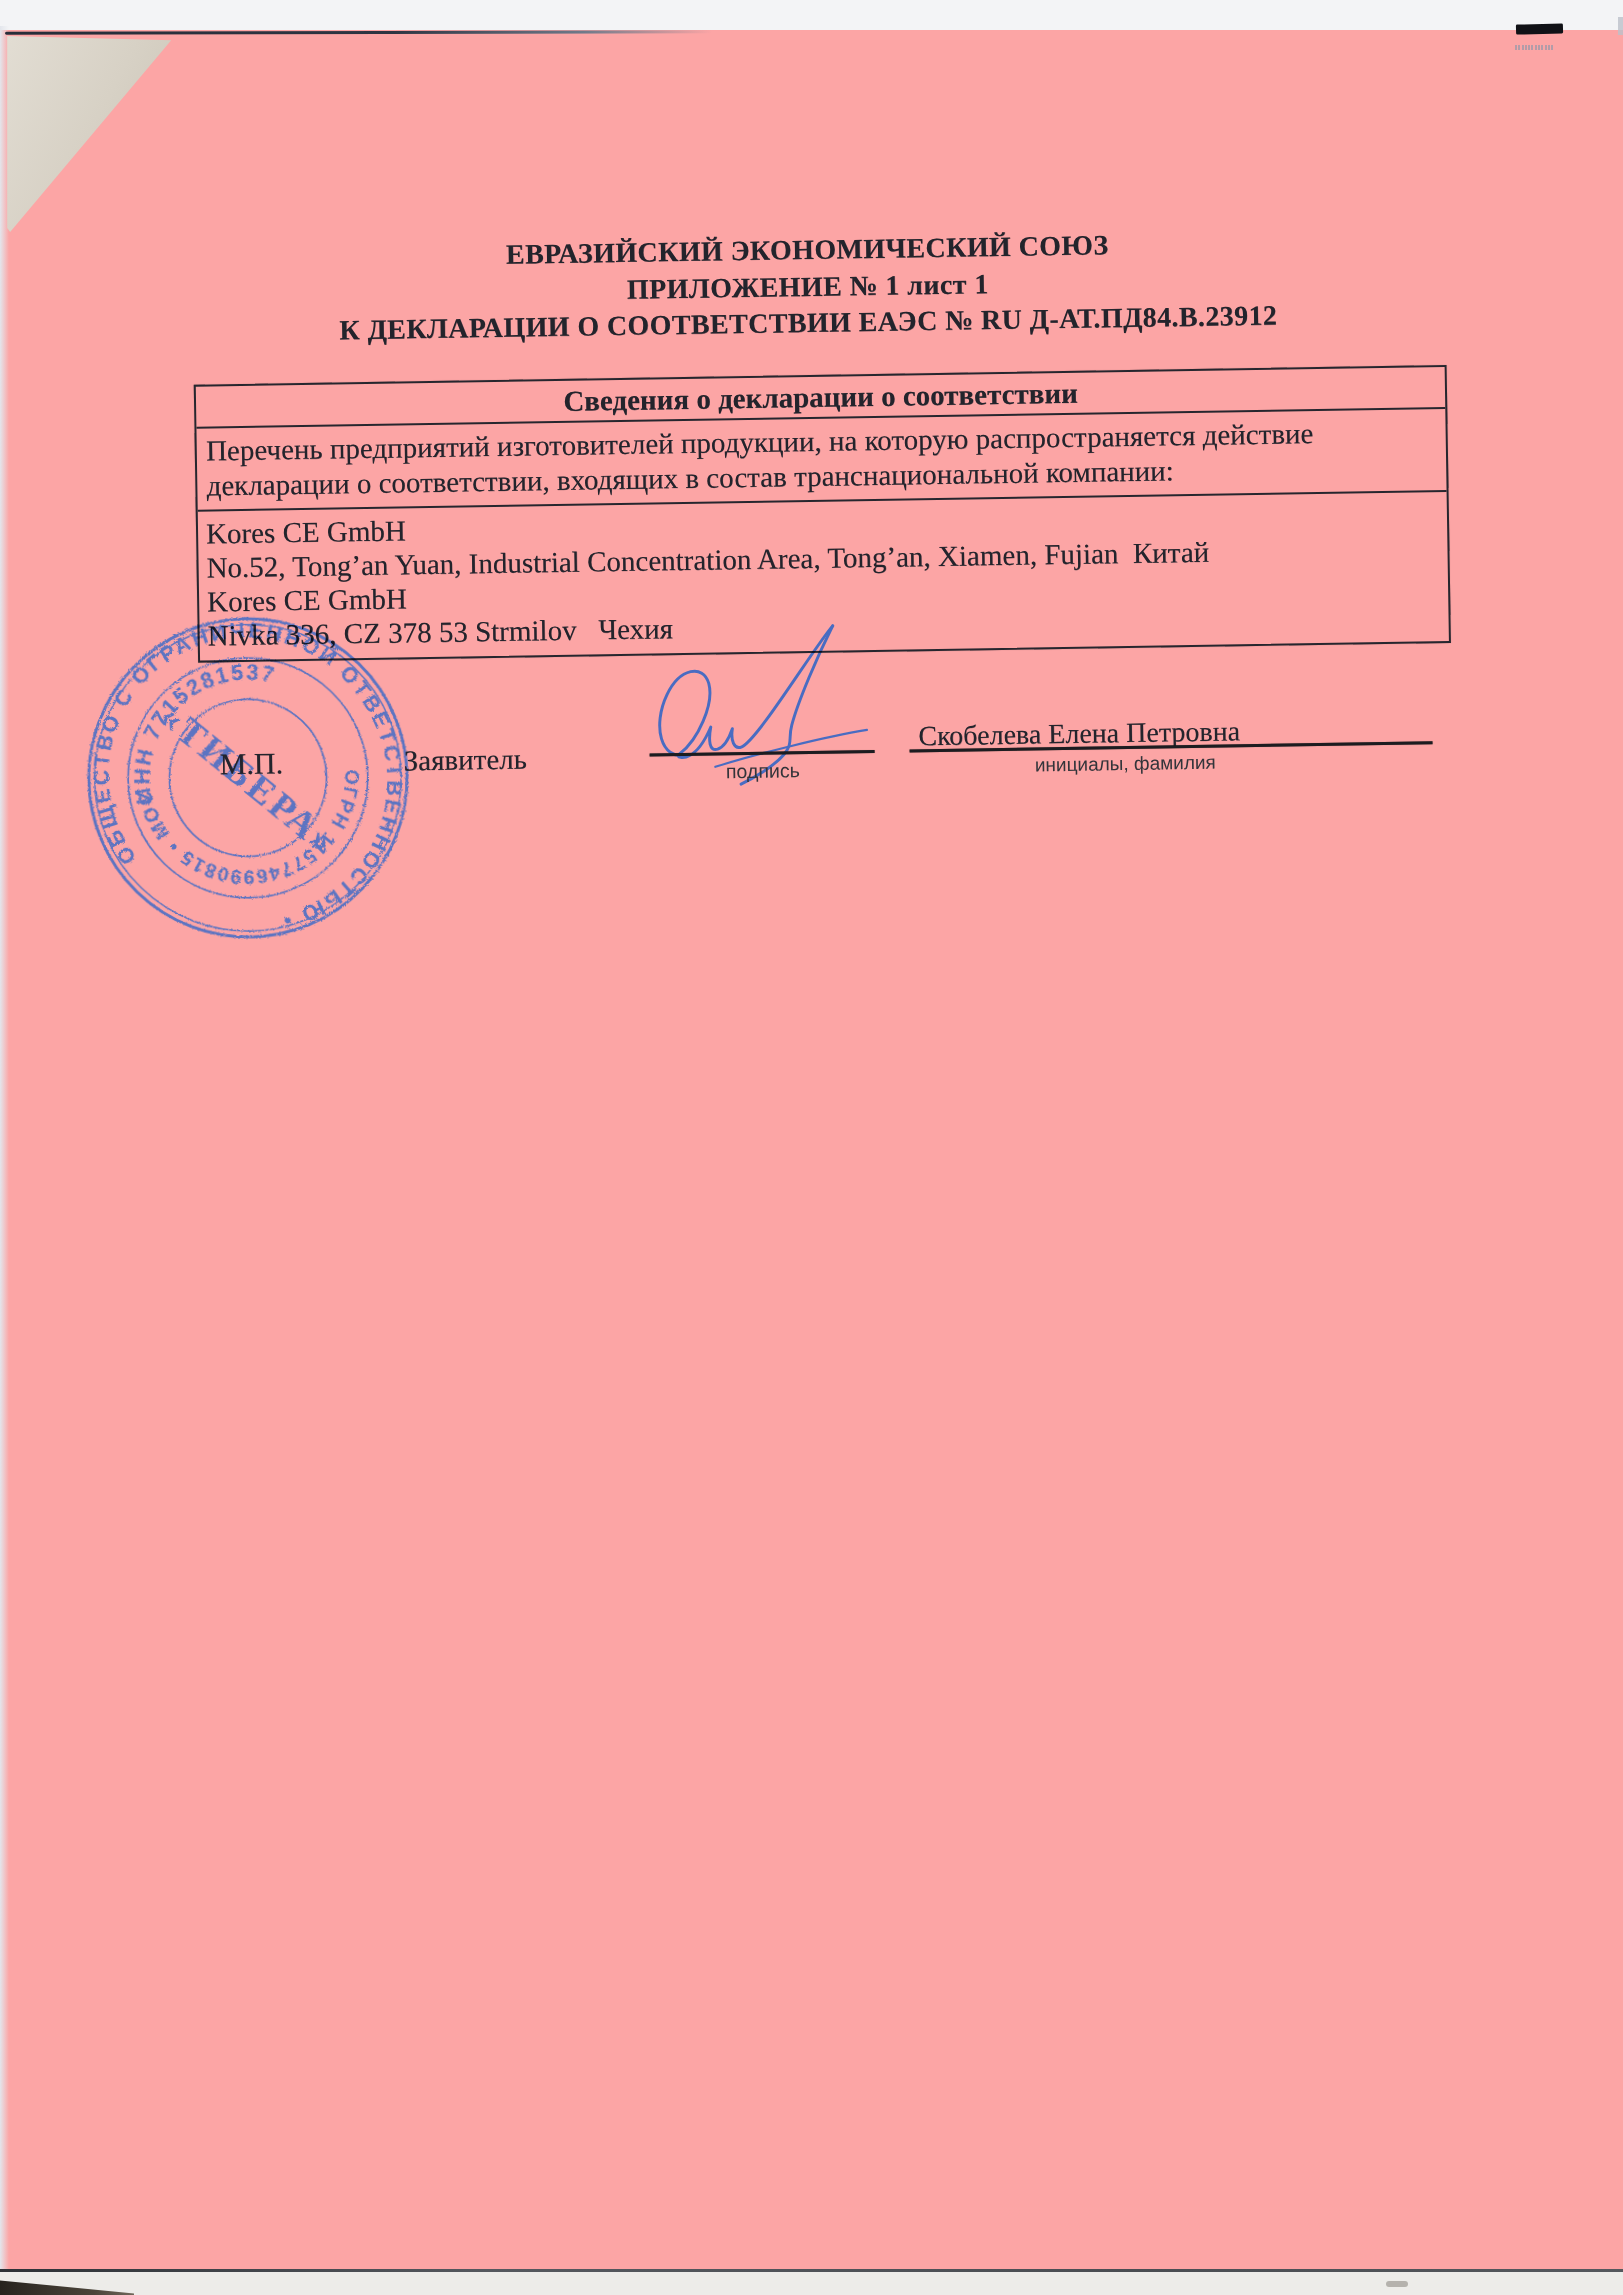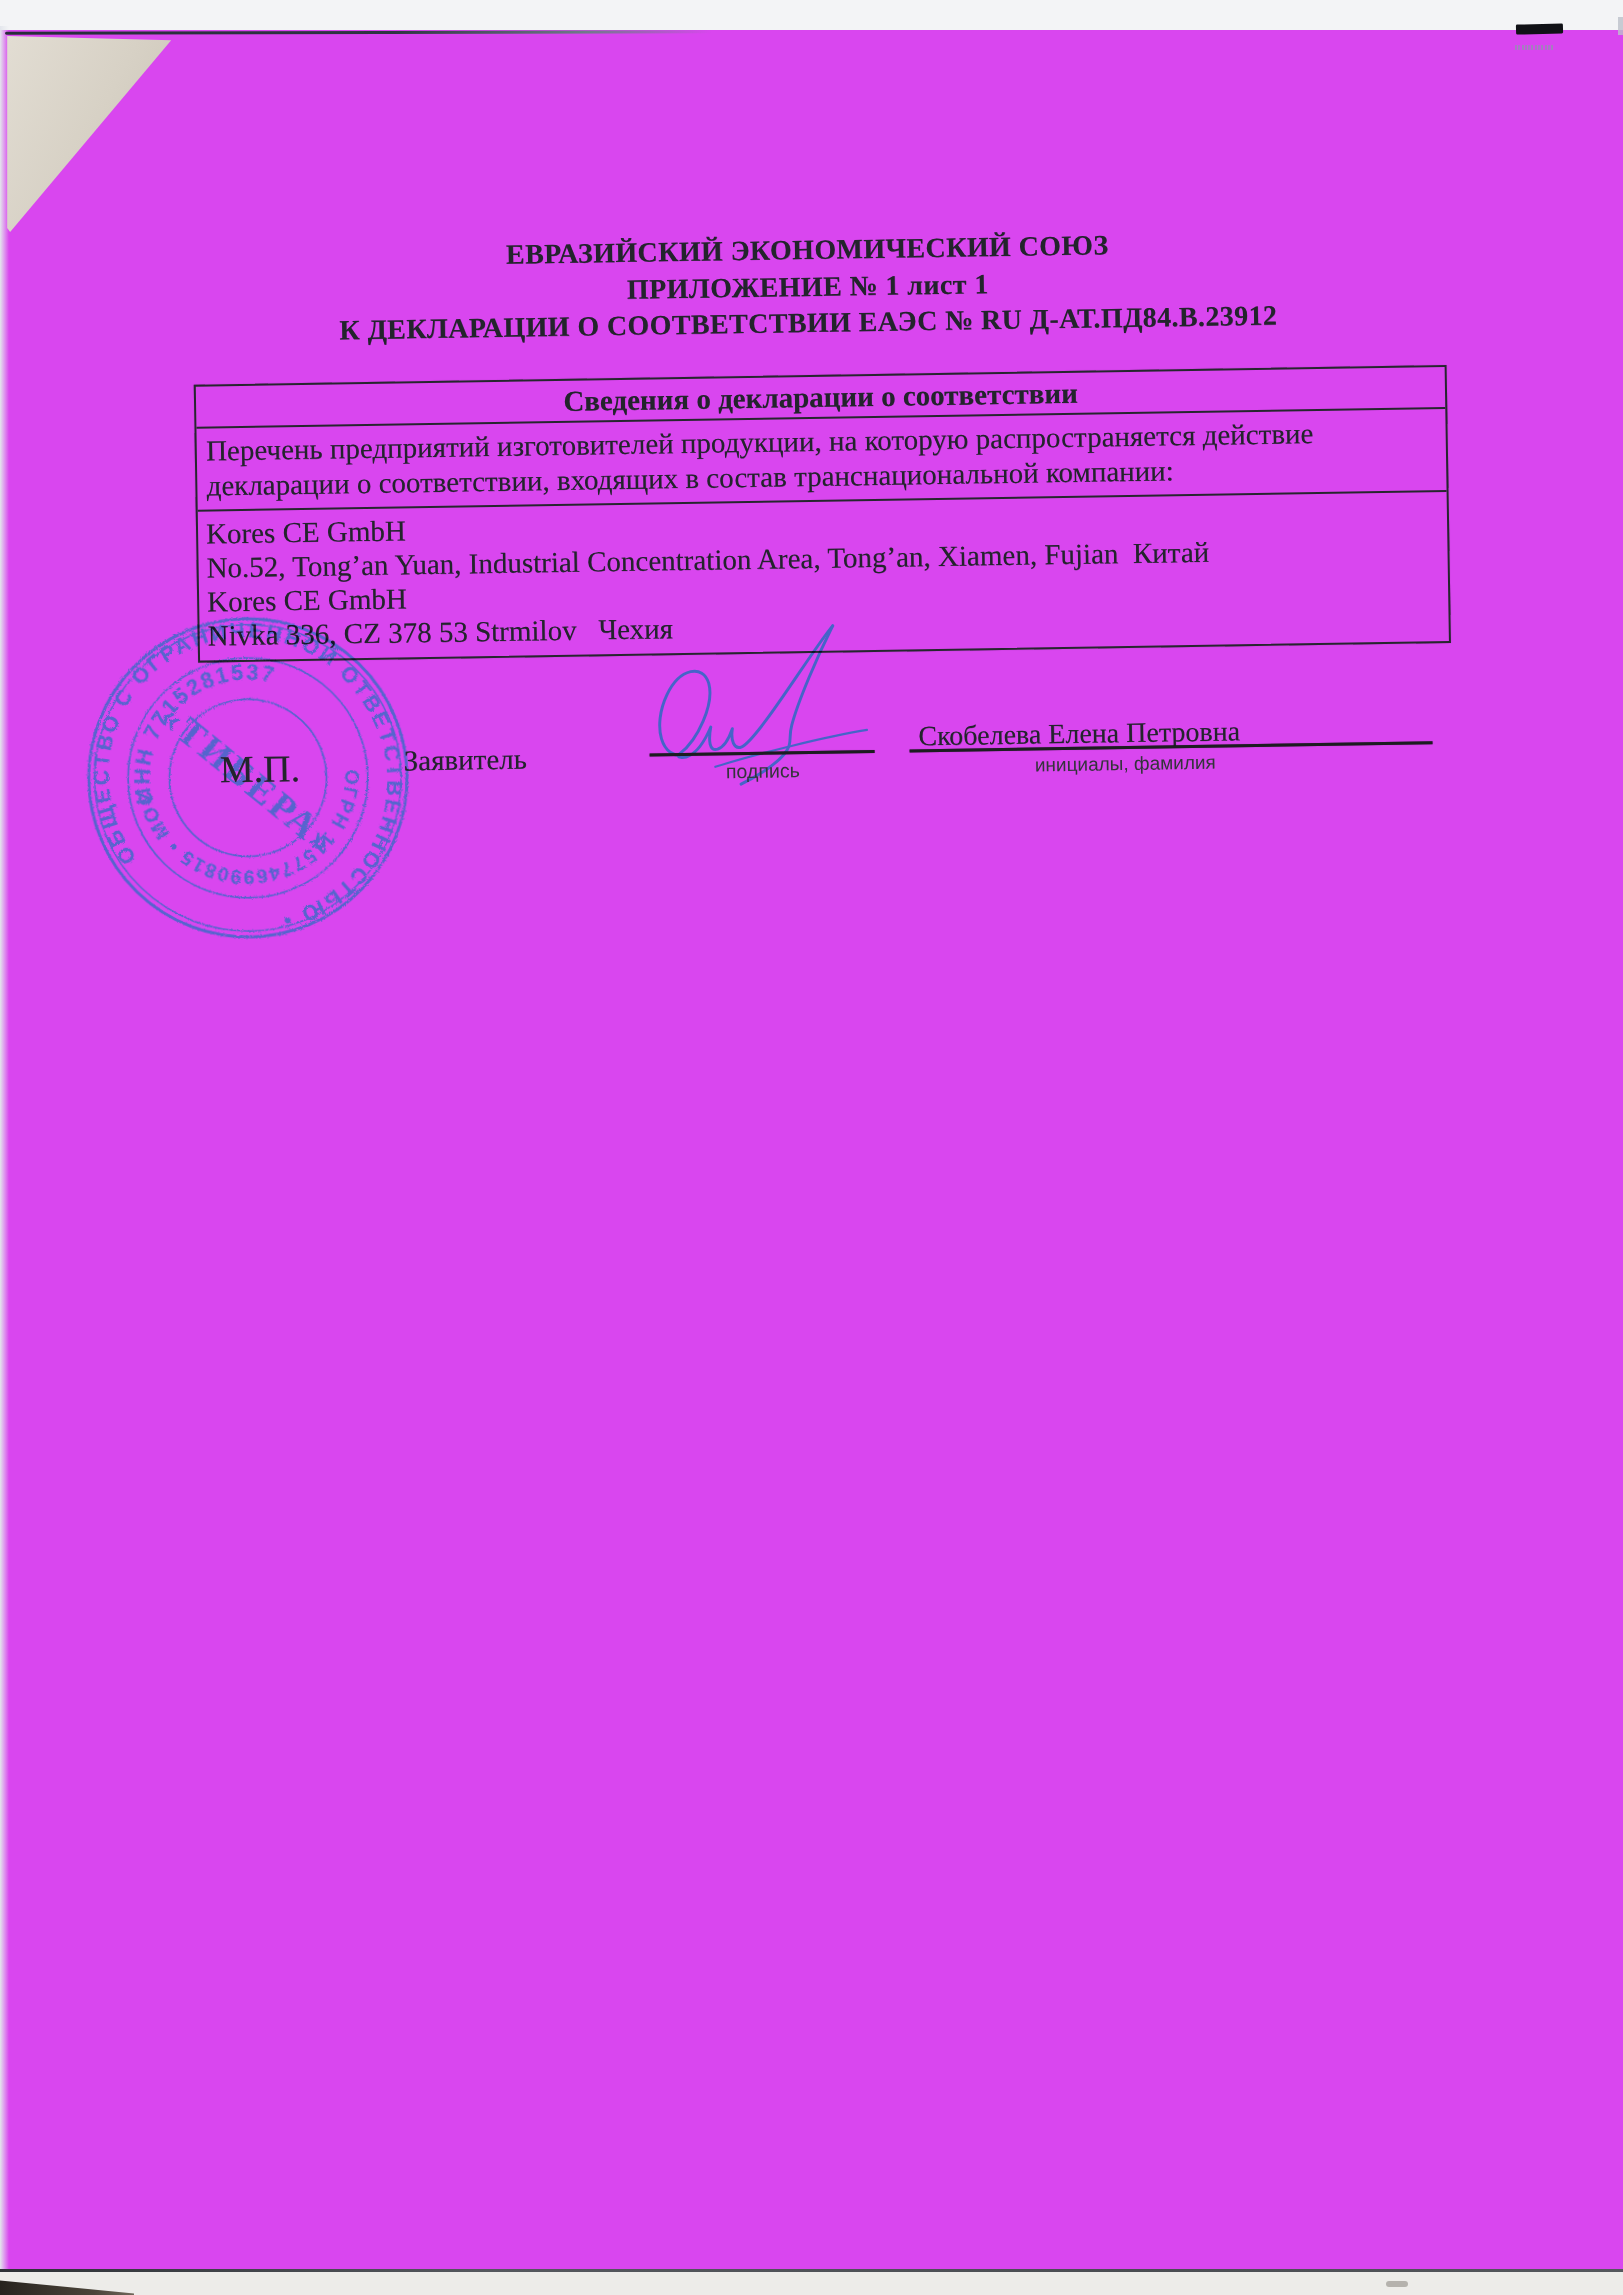--- a/index.html
+++ b/index.html
@@ -1,18 +1,18 @@
 <!DOCTYPE html>
 <html style="font-size:10.5px"><head>
 <meta charset="utf-8">
 <style>
   html,body{margin:0;padding:0;}
   body{width:1623px;height:2295px;position:relative;overflow:hidden;
        font-family:"Liberation Serif","DejaVu Serif",serif;}
-  .page{position:absolute;inset:0;background:#d946ef;}
+  .page{position:absolute;inset:0;background:#fca5a5;}
   
   .edge-top{position:absolute;left:0;top:0;width:1623px;height:30px;background:#f3f4f6;}
   .edge-left{position:absolute;left:0;top:26px;width:9.2px;height:2244px;
              background:linear-gradient(90deg,#e3e6ec,rgba(240,241,244,0));}
   .top-line{position:absolute;left:5.2px;top:31px;width:707px;height:3.3px;border-radius:2px;
             transform:rotate(-0.12deg);
             background:linear-gradient(90deg,#272d39 0%,#2e3542 55%,#707a8a 82%,rgba(130,140,155,0) 100%);}
   .fold-corner{position:absolute;left:7.2px;top:34px;width:164px;height:198px;
                clip-path:polygon(0 1%,100% 3.2%,1.8% 100%,0 98%);
                background:linear-gradient(118deg,#e2ddd3 0%,#d7d1c5 50%,#c8c2b4 100%);}
@@ -38,21 +38,21 @@
        font-size:28px;line-height:34px;letter-spacing:0.4px;}
   .h1{top:233px;} .h2{top:270px;} .h3{top:306px;}
   .doc-table{position:absolute;left:196px;top:375px;width:1253px;box-sizing:border-box;
              border:2.6px solid #26262e;box-shadow:0 0 0.7px rgba(20,20,30,.5);}
   .row-title{border-bottom:2px solid #26262e;text-align:center;font-weight:700;
              font-size:29px;line-height:37px;padding:2px 6.5px 1.3px;}
   .row-desc{border-bottom:2px solid #26262e;font-size:29px;line-height:35px;
             padding:5.2px 98px 5.2px 9.2px;}
   .row-companies{font-size:29px;line-height:34px;padding:5.2px 9.2px 7.9px 7.9px;}
   .co-line{white-space:pre-wrap;}
-  .sig-label{position:absolute;font-size:38px;}
+  .sig-label{position:absolute;font-size:30px;}
   .lbl-mp{left:216px;top:738px;}
   .lbl-applicant{left:400px;top:738px;font-size:29px;}
   .sig-line{position:absolute;height:2.6px;background:#1c1c20;box-shadow:0 0 0.7px rgba(0,0,0,.5);}
   .line-sign{left:646px;top:751px;width:225px;}
   .line-name{left:906px;top:751px;width:523px;}
   .name{position:absolute;left:915px;top:722px;font-size:28px;}
   .caption{position:absolute;font-family:"Liberation Sans","DejaVu Sans",sans-serif;
            color:#33343a;font-size:19.6px;text-align:center;}
   .cap-sign{left:713px;top:759px;width:92px;}
   .cap-name{left:1007px;top:758px;width:229px;font-size:19px;}

